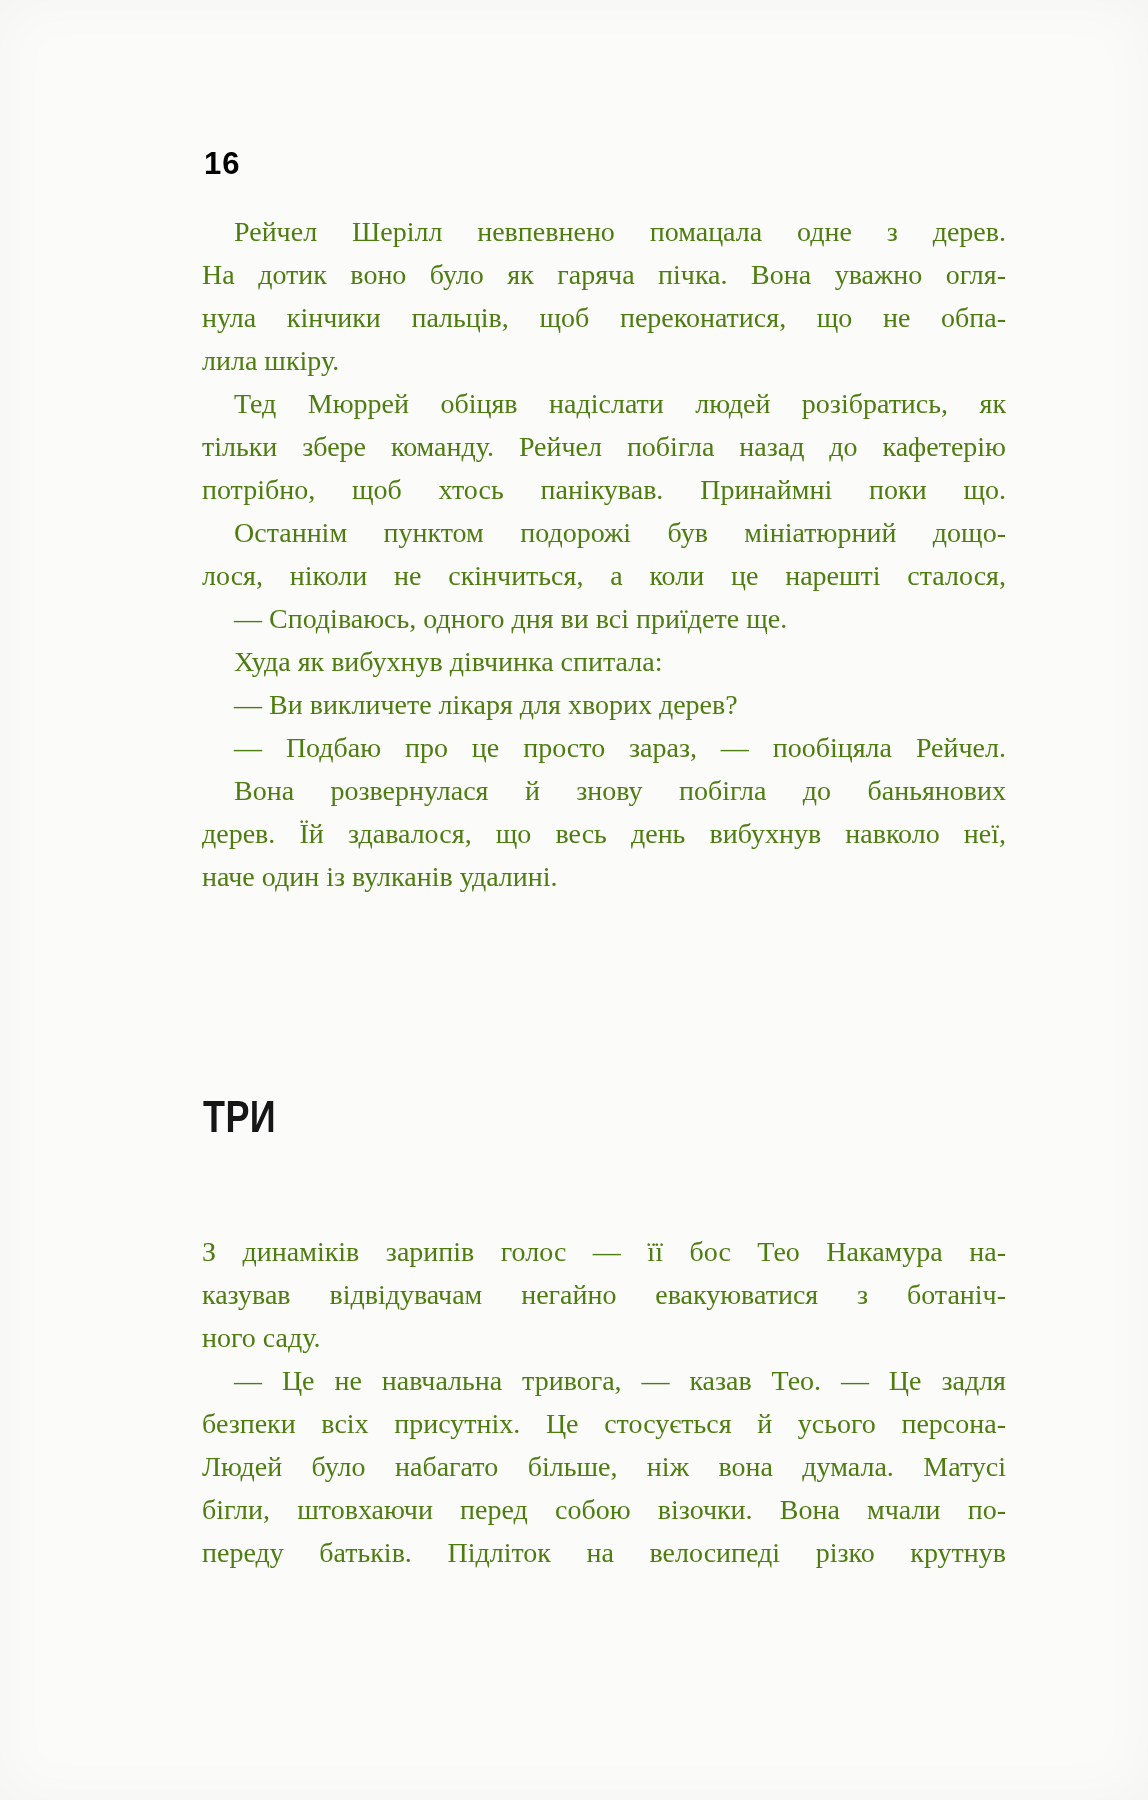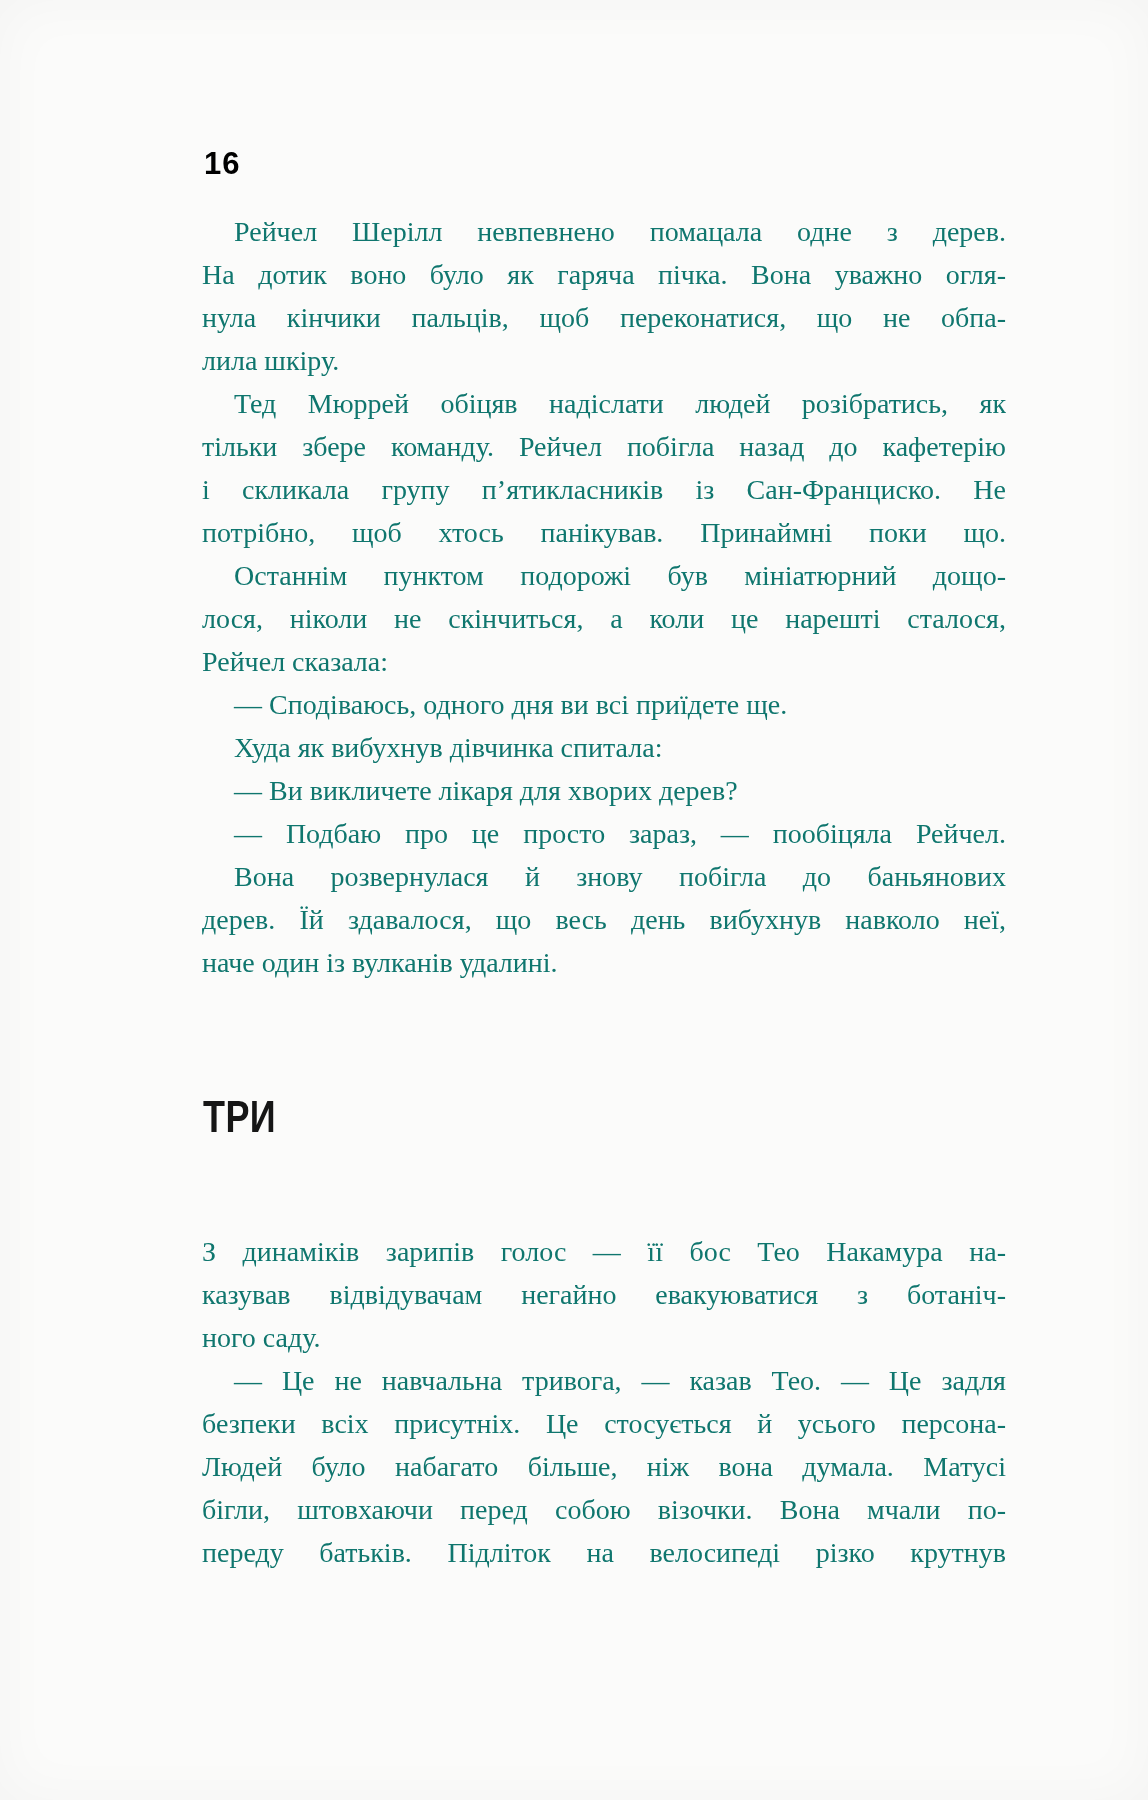--- a/index.html
+++ b/index.html
@@ -35,21 +35,21 @@
     line-height: 36px;
     letter-spacing: 1px;
     color: #000000;
   }
   .body-text {
     position: absolute;
     left: 202px;
     width: 804px;
     font-size: 28px;
     line-height: 43px;
-    color: #0f766e;
+    color: #4d7c0f;
   }
   #section1 { top: 210px; }
   #section2 { top: 1182px; margin-top: 48px; }
   .ln {
     height: 43px;
     overflow: hidden;
     text-align: justify;
     text-align-last: justify;
   }
   .ln.left {
@@ -80,25 +80,23 @@
 
   <div class="page-number">16</div>
 
   <div class="body-text" id="section1">
     <div class="ln ind">Рейчел Шерілл невпевнено помацала одне з дерев.</div>
     <div class="ln">На дотик воно було як гаряча пічка. Вона уважно огля-</div>
     <div class="ln">нула кінчики пальців, щоб переконатися, що не обпа-</div>
     <div class="ln left">лила шкіру.</div>
     <div class="ln ind">Тед Мюррей обіцяв надіслати людей розібратись, як</div>
     <div class="ln">тільки збере команду. Рейчел побігла назад до кафетерію</div>
-    <div class="ln">і скликала групу п’ятикласників із Сан-Франциско. Не</div>
     <div class="ln">потрібно, щоб хтось панікував. Принаймні поки що.</div>
     <div class="ln ind">Останнім пунктом подорожі був мініатюрний дощо-</div>
     <div class="ln">лося, ніколи не скінчиться, а коли це нарешті сталося,</div>
-    <div class="ln left">Рейчел сказала:</div>
     <div class="ln ind left">— Сподіваюсь, одного дня ви всі приїдете ще.</div>
     <div class="ln ind left">Худа як вибухнув дівчинка спитала:</div>
     <div class="ln ind left">— Ви викличете лікаря для хворих дерев?</div>
     <div class="ln ind">— Подбаю про це просто зараз, — пообіцяла Рейчел.</div>
     <div class="ln ind">Вона розвернулася й знову побігла до баньянових</div>
     <div class="ln">дерев. Їй здавалося, що весь день вибухнув навколо неї,</div>
     <div class="ln left">наче один із вулканів удалині.</div>
   </div>
 
   <div class="chapter-heading">ТРИ</div>

